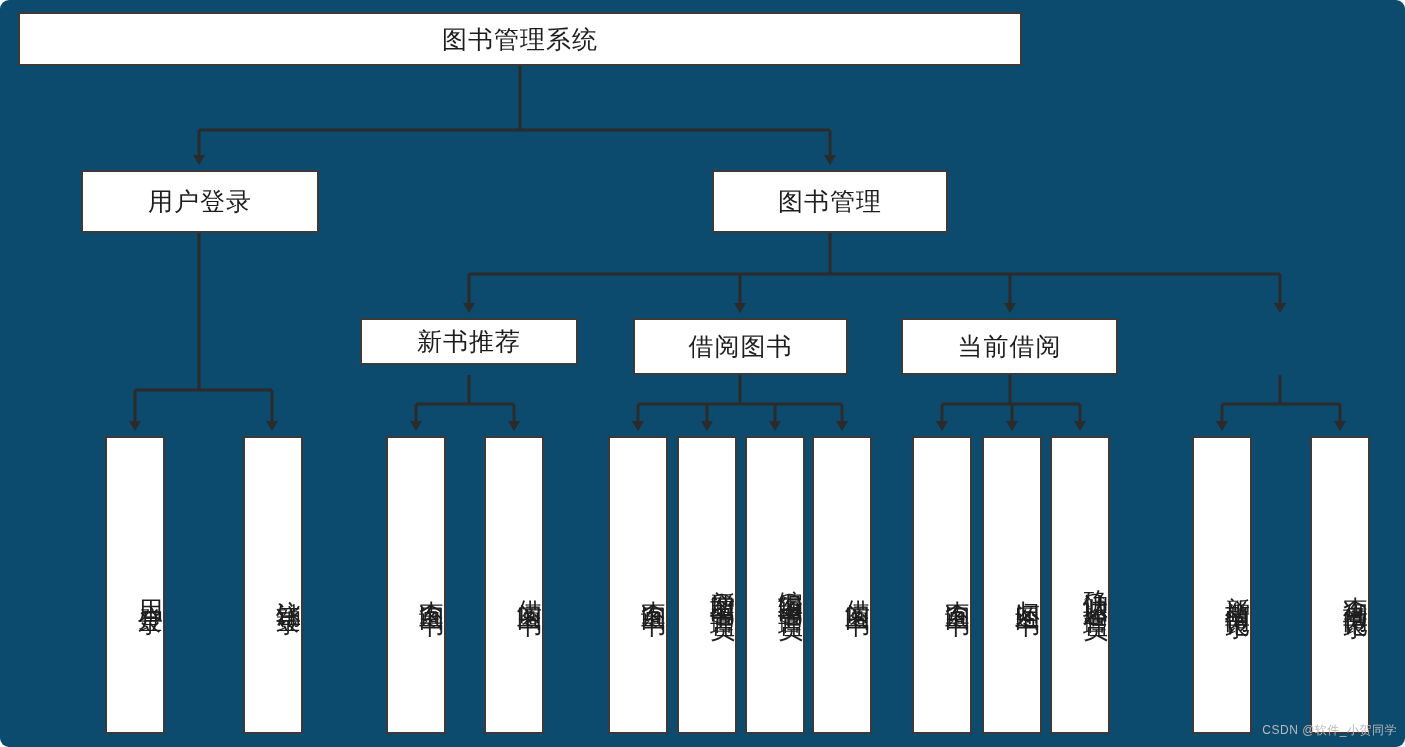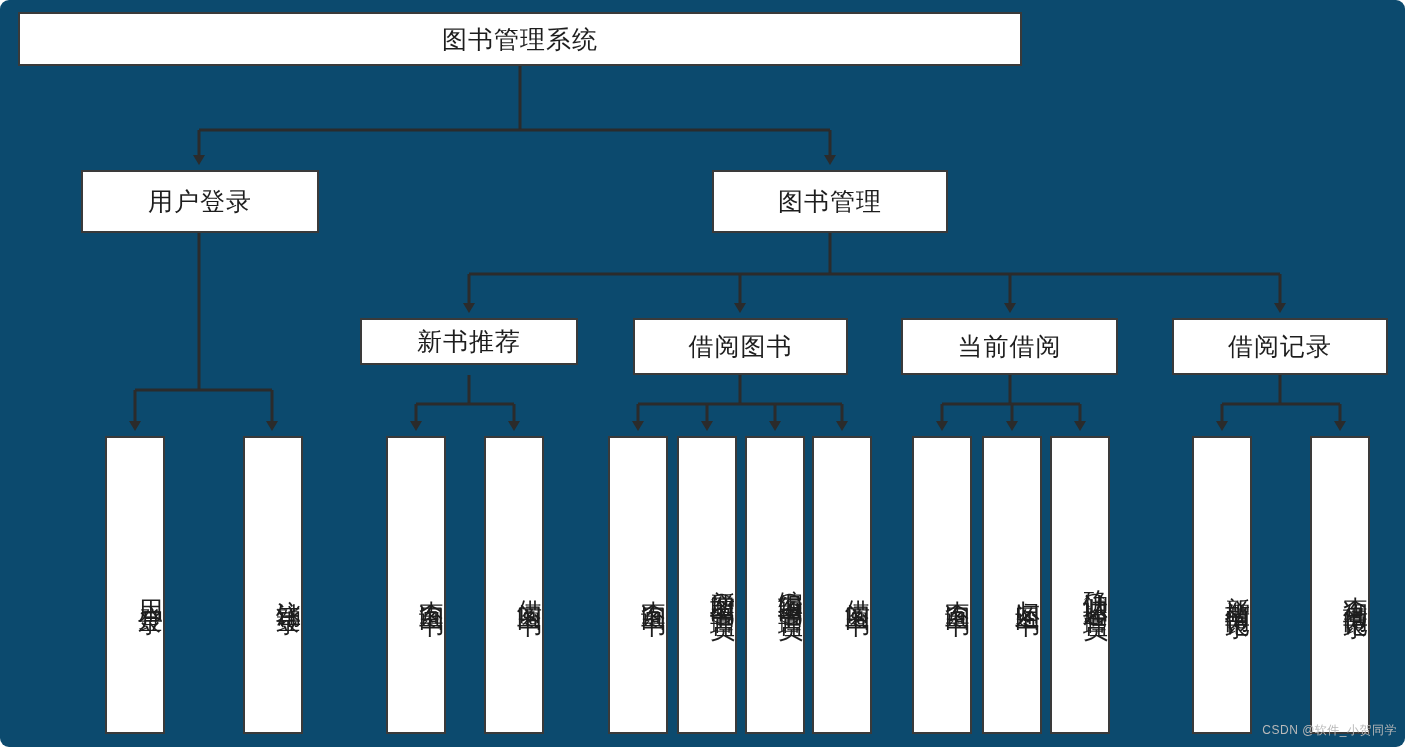--- a/index.html
+++ b/index.html
@@ -122,21 +122,20 @@
   </svg>
 
   <div class="node horiz" style="left:18px; top:12px; width:1004px; height:54px;">图书管理系统</div>
 
   <div class="node horiz" style="left:81px; top:170px; width:238px; height:63px;">用户登录</div>
   <div class="node horiz" style="left:712px; top:170px; width:236px; height:63px;">图书管理</div>
 
   <div class="node horiz" style="left:360px; top:318px; width:218px; height:47px;">新书推荐</div>
   <div class="node horiz" style="left:633px; top:318px; width:215px; height:57px;">借阅图书</div>
   <div class="node horiz" style="left:901px; top:318px; width:217px; height:57px;">当前借阅</div>
-  <div class="node horiz" style="left:1172px; top:318px; width:216px; height:57px;">借阅记录</div>
 
   <div class="node vert" style="left:105px; top:436px; width:60px; height:298px;">
     <span>用户登录</span>
   </div>
   <div class="node vert" style="left:243px; top:436px; width:60px; height:298px;">
     <span>注销登录</span>
   </div>
 
   <div class="node vert" style="left:386px; top:436px; width:60px; height:298px;">
     <span>查询图书</span>

